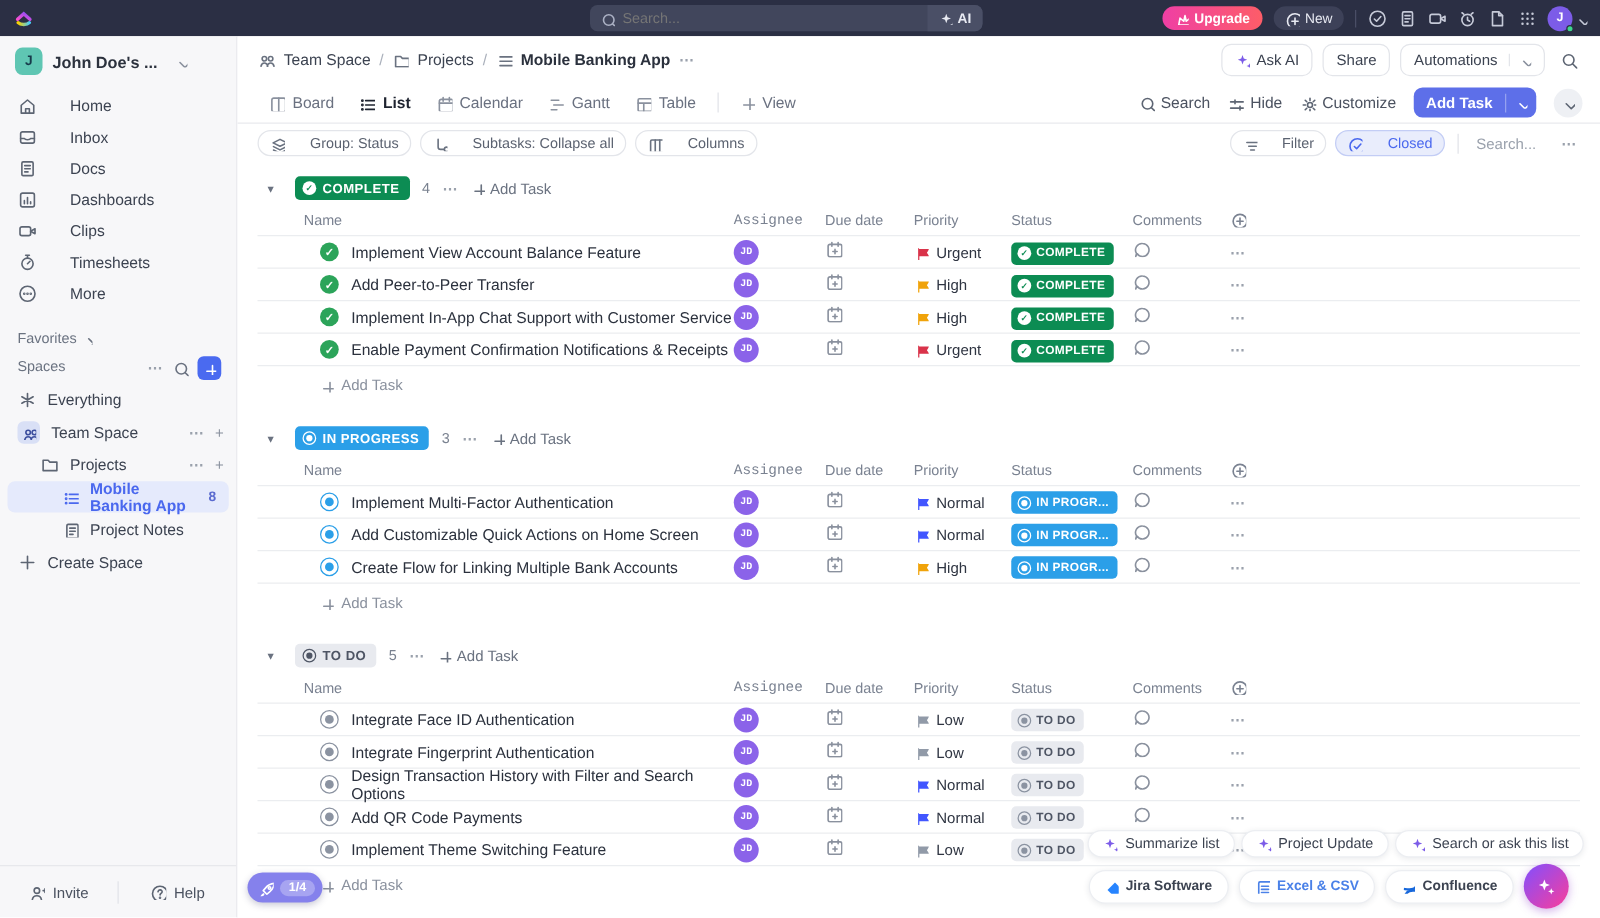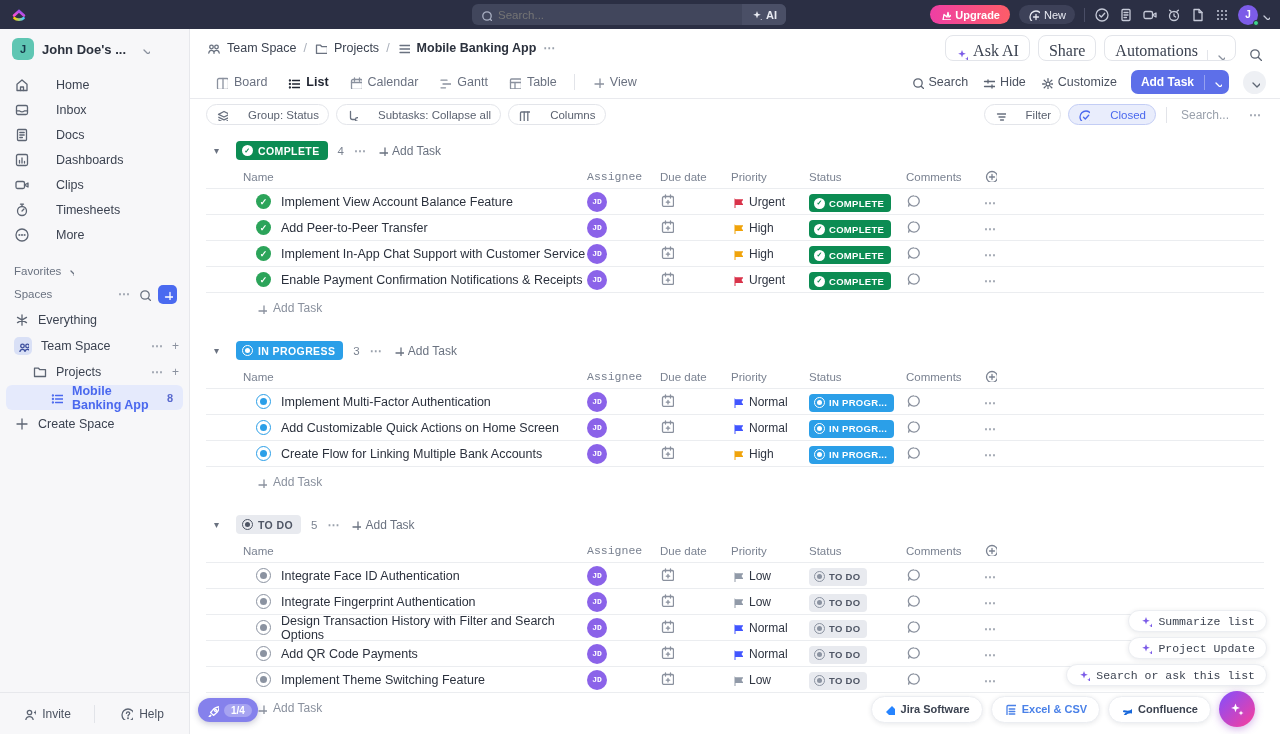--- a/index.html
+++ b/index.html
@@ -54,21 +54,21 @@
   .trial-count { background:rgba(255,255,255,.28); border-radius:9px; font-size:10px; font-weight:bold; padding:1px 7px; }
 
   
   .main { flex:1; display:flex; flex-direction:column; position:relative; background:#fff; }
   .view-header { height:37px; display:flex; align-items:center; padding:0 14px 0 16px; }
   .crumbs { display:flex; align-items:center; gap:7px; font-size:12.5px; color:#3c4351; }
   .crumbs .sep { color:#aab0bb; }
   .crumbs svg { color:#6a7280; }
   .crumb-strong { font-weight:bold; color:#2b313d; }
   .vh-right { margin-left:auto; display:flex; align-items:center; gap:8px; }
-  .pill-btn { height:26px; border:1px solid #e3e5ea; border-radius:8px; background:#fff; display:flex; align-items:flex-end; gap:5px; padding:0 10px; font-size:16px; color:#3c4351; cursor:pointer;font-family:Liberation Serif, serif; }
+  .pill-btn { height:26px; border:1px solid #e3e5ea; border-radius:8px; background:#fff; display:flex; align-items:center; gap:5px; padding:0 10px; font-size:12px; color:#3c4351; cursor:pointer; }
   .pill-btn .chev-sect { margin-left:4px; padding-left:7px; border-left:1px solid #e3e5ea; color:#8a919e; display:flex; align-items:center; }
   .icon-only { border:none; background:none; color:#5d6573; padding:0 4px; }
 
   .tabs-row { height:33px; display:flex; align-items:center; padding:0 14px 0 16px; border-bottom:1px solid #e9eaee; gap:2px; }
   .tab { display:flex; align-items:center; gap:6px; font-size:12.5px; color:#6a7180; padding:0 9px; height:100%; cursor:pointer; }
   .tab svg { color:#8a919e; }
   .tab.active { color:#1f2430; font-weight:bold; }
   .tab.active svg { color:#1f2430; }
   .tr-div { width:1px; height:16px; background:#e2e4e9; margin:0 6px; }
   .tabs-right { margin-left:auto; display:flex; align-items:center; gap:14px; color:#4b5260; font-size:12.5px; }
@@ -112,21 +112,21 @@
   .due-icon, .comment-icon { color:#8a919e; }
   .prio { display:flex; align-items:center; gap:6px; font-size:12px; color:#2f3542; }
   .badge { height:18px; border-radius:4px; display:inline-flex; align-items:center; gap:4px; padding:0 7px 0 5px; font-size:9.5px; font-weight:bold; letter-spacing:.3px; }
   .b-icon { width:11px; height:11px; border-radius:50%; display:inline-flex; align-items:center; justify-content:center; flex:none; }
   .b-icon.type-check { background:#fff; color:var(--bc); font-size:7px; font-weight:bold; }
   .b-icon.type-dot { border:1.2px solid var(--c); }
   .b-icon .si-dot { width:5px; height:5px; border-radius:50%; background:var(--c); }
   .add-row { height:30px; display:flex; align-items:center; gap:6px; padding-left:50px; font-size:12px; color:#8a919e; cursor:pointer; }
 
   
-  .ai-stack { position:absolute; right:13px; bottom:48px; display:flex; flex-direction:column; align-items:flex-end; gap:5px; z-index:20;font-family:Liberation Mono, monospace; }
+  .ai-stack { position:absolute; right:13px; bottom:48px; display:flex; flex-direction:row; align-items:flex-end; gap:5px; z-index:20; }
   .ai-pill { height:22px; background:#fff; border:1px solid #eceef2; border-radius:12px; box-shadow:0 1px 5px rgba(30,35,60,.10); display:flex; align-items:center; gap:6px; padding:0 11px; font-size:11.5px; color:#3c4351; cursor:pointer; }
   .spark { color:#7c5ce8; }
   .integrations { position:absolute; right:25px; bottom:7px; display:flex; align-items:center; gap:8px; z-index:20; }
   .int-pill { height:27px; background:#fff; border:1px solid #eceef2; border-radius:14px; box-shadow:0 1px 5px rgba(30,35,60,.10); display:flex; align-items:center; gap:6px; padding:0 12px; font-size:11px; font-weight:bold; color:#3c4351; cursor:pointer; }
   .int-pill.blue { color:#4a81e8; }
   .ai-fab { width:36px; height:36px; border-radius:50%; background:linear-gradient(135deg,#8d4df5 10%,#ef3fa4 90%); box-shadow:0 2px 8px rgba(140,60,200,.4); display:flex; align-items:center; justify-content:center; color:#fff; border:none; cursor:pointer; }
 </style>
 </head>
 <body>
 
@@ -342,20 +342,27 @@
       <div class="tree-item selected">
         <svg class="ic" style="width:13px;height:13px">
             <path d="M5.5 4.5h8M5.5 8h8M5.5 11.5h8"></path>
             <circle cx="2.9" cy="4.5" r=".5"></circle>
             <circle cx="2.9" cy="8" r=".5"></circle>
             <circle cx="2.9" cy="11.5" r=".5"></circle>
           </svg>
         <span class="grow">Mobile Banking App</span>
         <span class="count-badge">8</span>
       </div>
+      <div class="tree-item ti-ind2">
+        <svg class="ic" style="width:13px;height:13px;color:#5d6573">
+            <rect x="3.5" y="2.5" width="9" height="11" rx="1"></rect>
+            <path d="M5.8 5.5h4.4M5.8 8h4.4M5.8 10.5h2.6"></path>
+          </svg>
+        <span>Project Notes</span>
+      </div>
       <div class="tree-item">
         <svg class="ic" style="color:#5d6573">
             <path d="M8 3v10M3 8h10"></path>
           </svg>
         <span>Create Space</span>
       </div>
     </div>
 
     <div class="sidebar-footer">
       <div class="sf-half">

